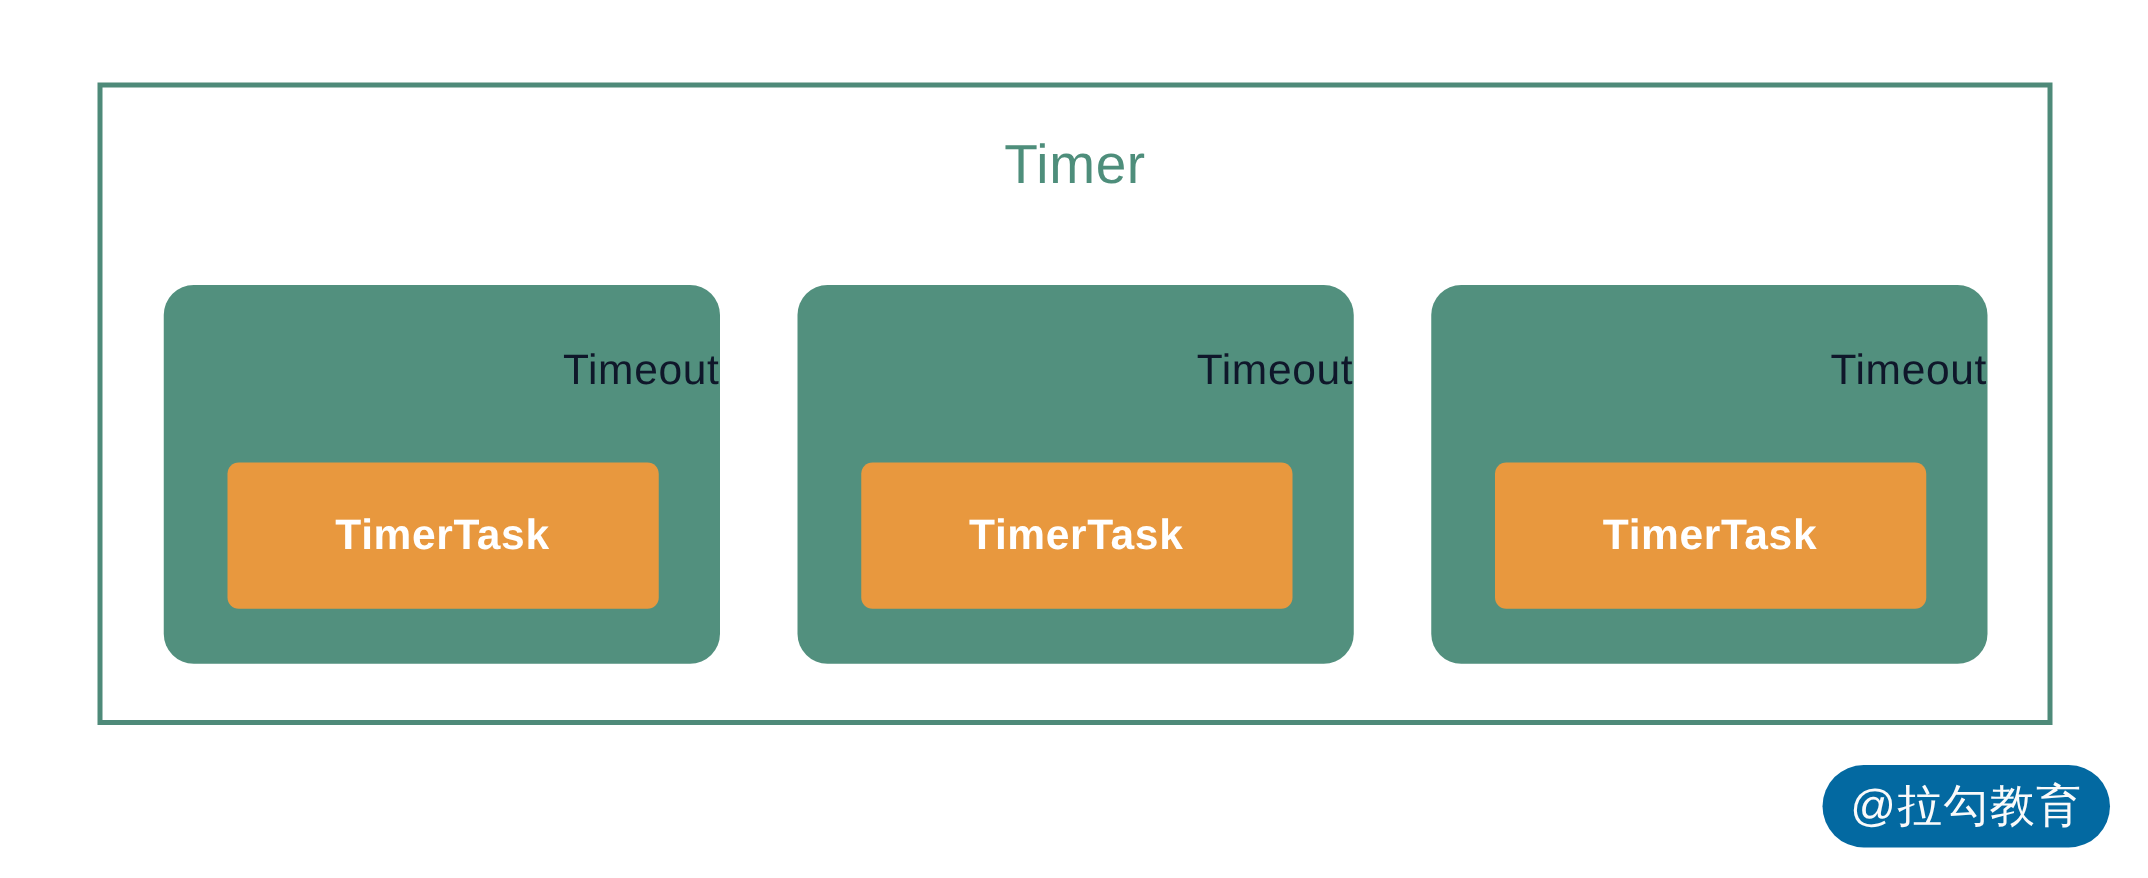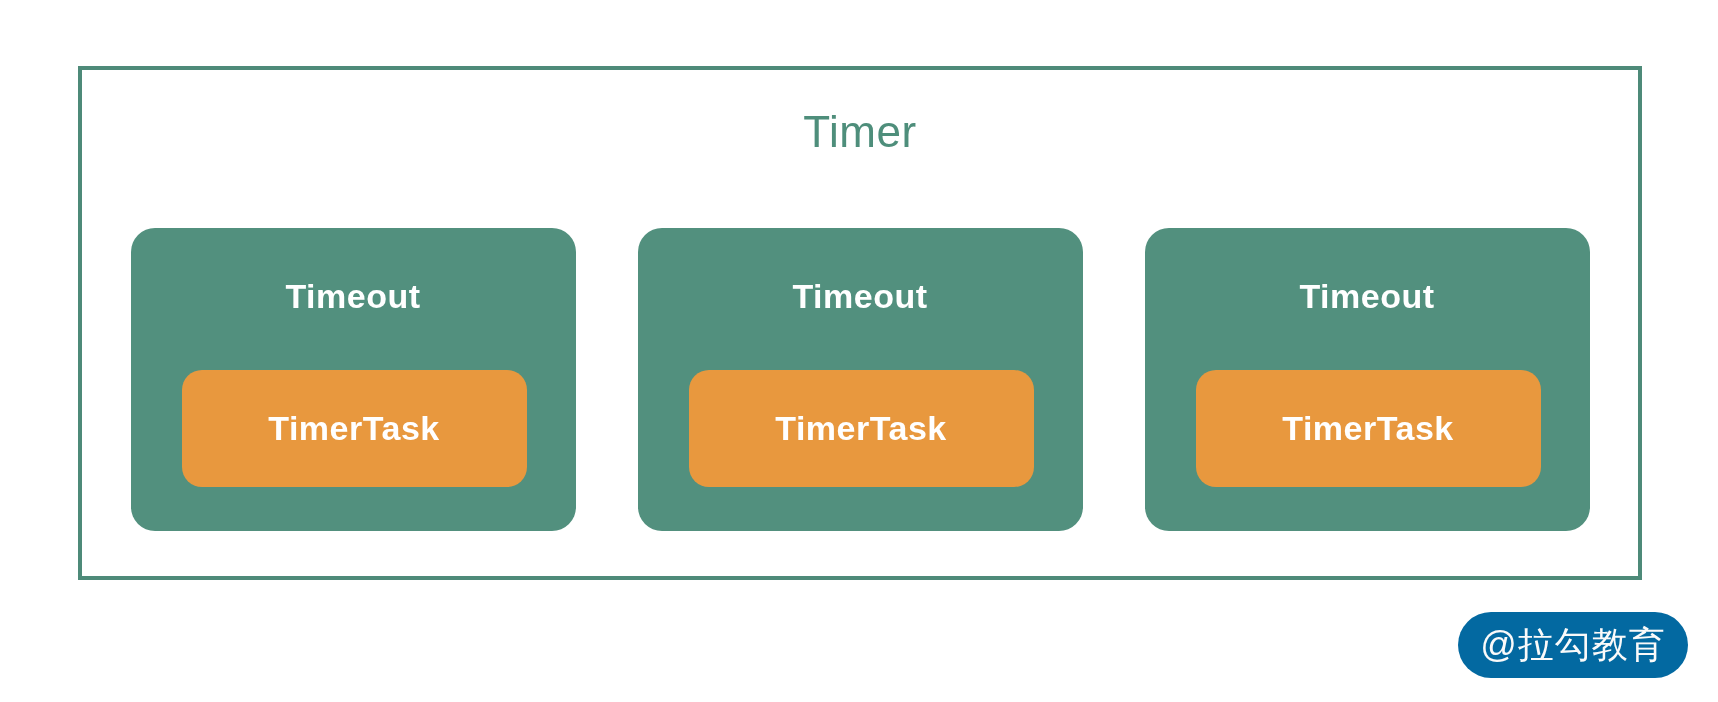--- a/index.html
+++ b/index.html
@@ -53,35 +53,35 @@
     width: 445px;
     height: 303px;
     background: #52907e;
     border-radius: 24px;
   }
   .timeout-label {
     position: absolute;
     top: 48px;
     left: 0;
     width: 100%;
-    text-align: center;
+    text-align: right;
     font-size: 34px;
     line-height: 40px;
-    font-weight: 700;
-    color: #ffffff;
+    font-weight: 400;
+    color: #0f172a;
     letter-spacing: 0.5px;
   }
   .timertask-box {
     position: absolute;
     left: 51px;
     right: 49px;
     top: 142px;
     height: 117px;
     background: #e8983e;
-    border-radius: 20px;
+    border-radius: 9px;
     display: flex;
     align-items: center;
     justify-content: center;
   }
   .timertask-label {
     font-size: 34px;
     font-weight: 600;
     color: #ffffff;
     letter-spacing: 0.5px;
   }

